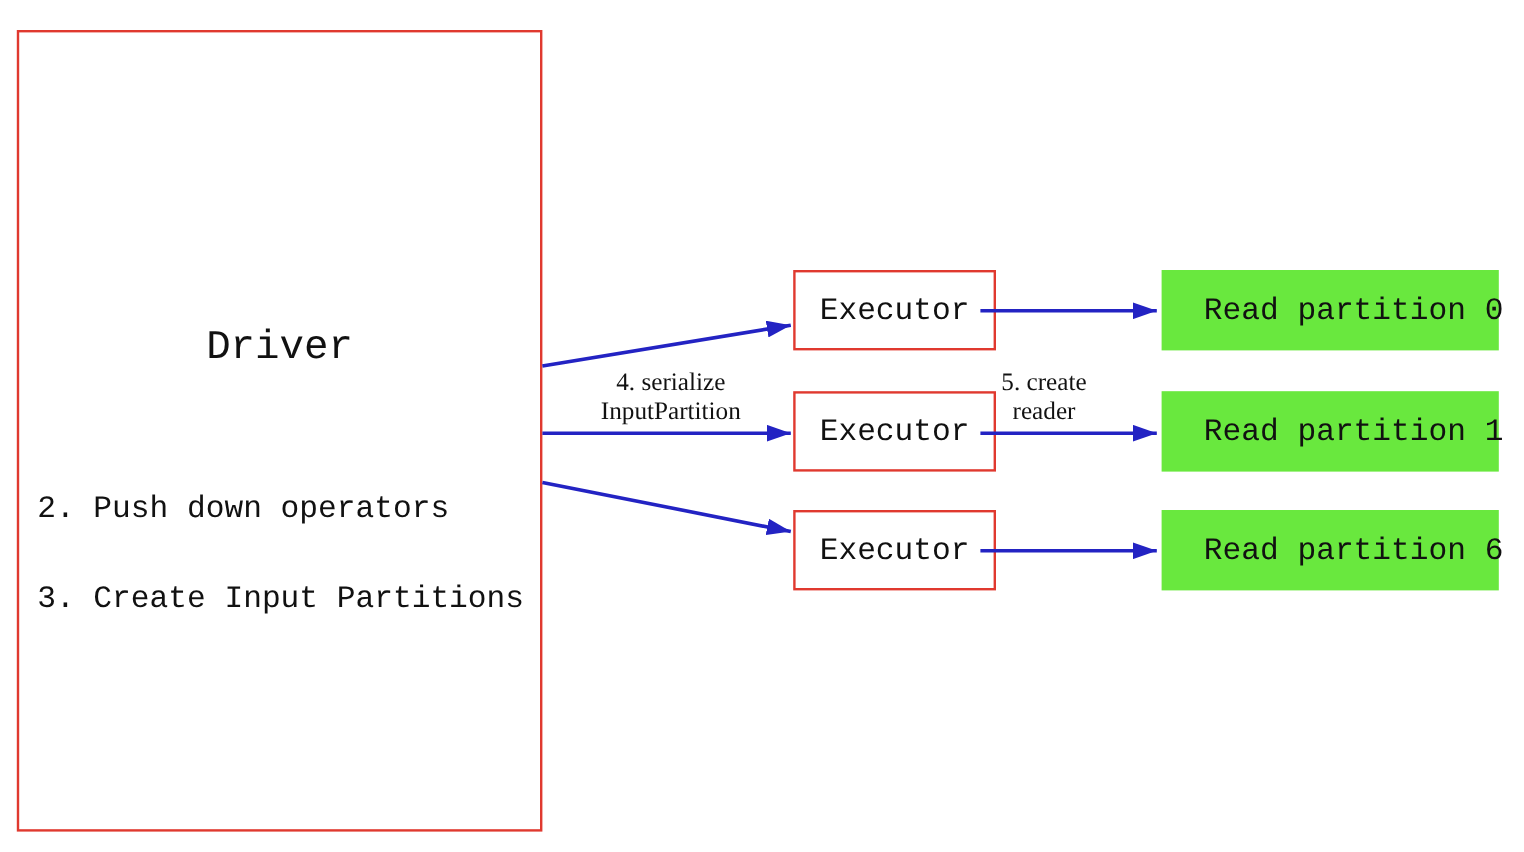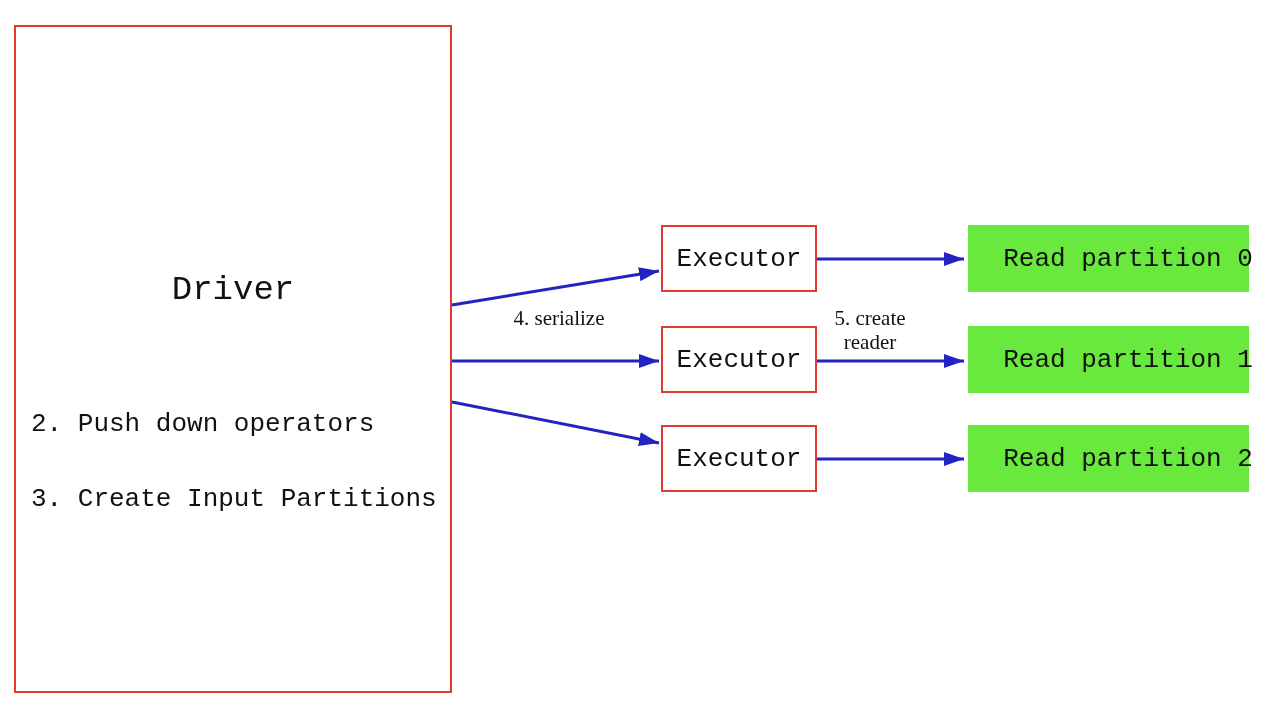--- a/index.html
+++ b/index.html
@@ -45,21 +45,21 @@
   .node {
     position: absolute;
     display: flex;
     align-items: center;
     justify-content: center;
     font-size: 26px;
     white-space: pre;
   }
   .executor {
     left: 661px;
-    width: 156px; height: 67px;
+    width: 169px; height: 67px;
     border: 2px solid var(--red);
     background: #ffffff;
     font-family: Liberation Mono, monospace;
   }
   .partition {
     left: 968px;
     width: 281px; height: 67px;
     background: var(--green);
     border: none;
     padding-left: 39px;
@@ -109,38 +109,39 @@
     <span>Executor</span>
   </div>
 
   <div class="node partition row-1">
     <span>Read partition 0</span>
   </div>
   <div class="node partition row-2">
     <span>Read partition 1</span>
   </div>
   <div class="node partition row-3">
-    <span>Read partition 2</span>
+    <span>Read partition 6</span>
   </div>
 
   <svg class="arrows" viewBox="0 0 1270 710" xmlns="http://www.w3.org/2000/svg">
     <defs>
       <marker id="ah" markerUnits="userSpaceOnUse" markerWidth="20" markerHeight="14" refX="20" refY="7" orient="auto">
         <path class="head" d="M0,0 L20,7 L0,14 Z"></path>
       </marker>
     </defs>
     <line x1="452" y1="305" x2="659" y2="271" marker-end="url(#ah)"></line>
     <line x1="452" y1="361" x2="659" y2="361" marker-end="url(#ah)"></line>
     <line x1="452" y1="402" x2="659" y2="443" marker-end="url(#ah)"></line>
     <line x1="817" y1="259" x2="964" y2="259" marker-end="url(#ah)"></line>
     <line x1="817" y1="361" x2="964" y2="361" marker-end="url(#ah)"></line>
     <line x1="817" y1="459" x2="964" y2="459" marker-end="url(#ah)"></line>
   </svg>
 
   <div class="edge-label edge-label-serialize">
     <div>4. serialize</div>
+    <div>InputPartition</div>
   </div>
   <div class="edge-label edge-label-reader">
     <div>5. create</div>
     <div>reader</div>
   </div>
 
 </div>
 
 </body></html>

